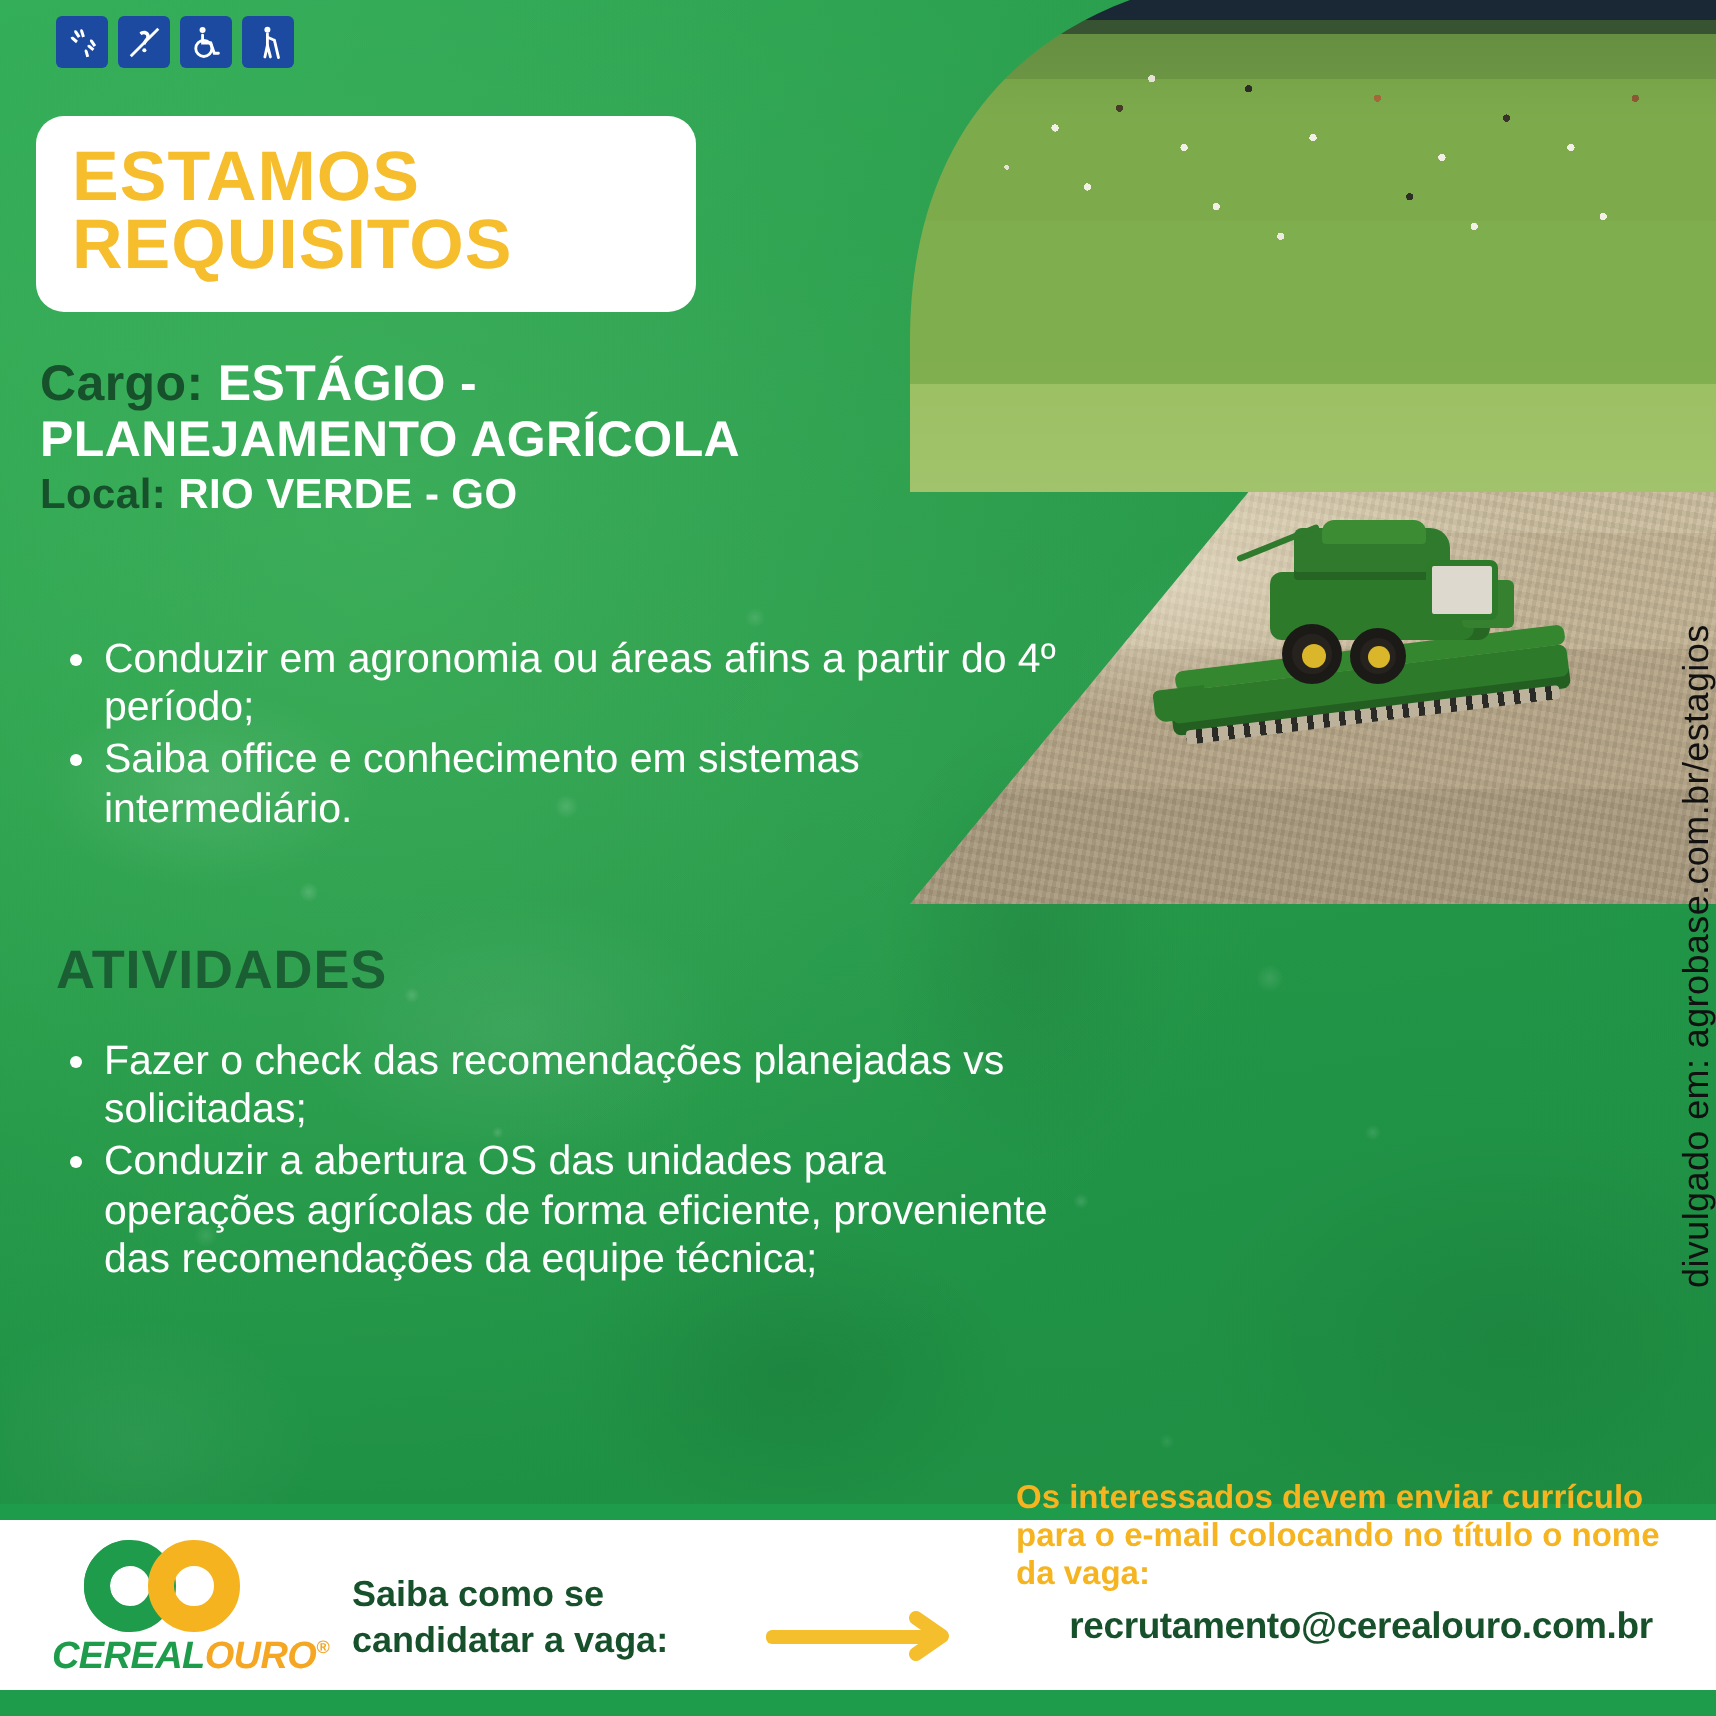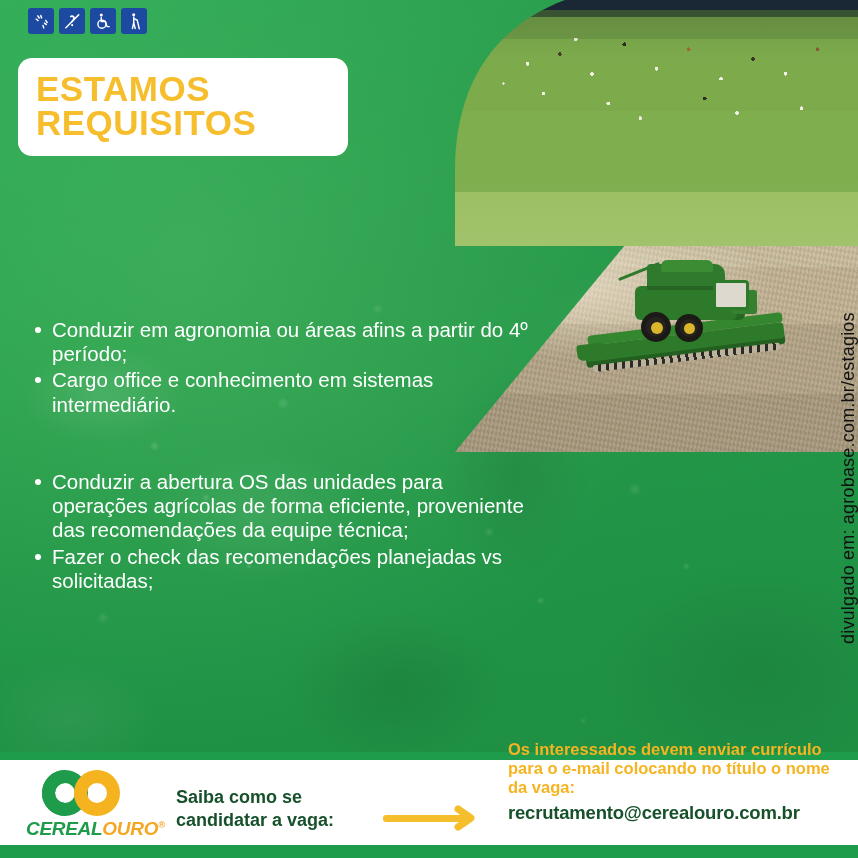--- a/index.html
+++ b/index.html
@@ -195,21 +195,21 @@
 
   
   .f-cta{position:absolute;left:176px;top:786px;width:200px;color:#17512B;font-weight:800;font-size:18px;line-height:1.3;}
   .f-arrow{position:absolute;left:383px;top:805px;width:110px;height:26px;}
   .f-arrow .shaft{position:absolute;left:0;top:10px;width:88px;height:7px;background:#F5BE2C;border-radius:3px;}
   .f-arrow .headsvg{position:absolute;left:70px;top:0;}
 
   
   .f-right{position:absolute;left:508px;top:740px;width:345px;}
   .f-note{color:#F5B420;font-weight:800;font-size:16.5px;line-height:1.16;}
-  .f-email{color:#17512B;font-weight:800;font-size:18.5px;margin-top:5px;letter-spacing:-.2px;}
+  .f-email{color:#17512B;font-weight:800;font-size:18.5px;margin-top:5px;letter-spacing:-.2px;text-align:center;}
 </style>
 </head>
 <body>
 
 <div class="poster">
 
   <div class="bg-leaves"></div>
   <div class="bg-drops"></div>
   <div class="bg-tint"></div>
 
@@ -270,33 +270,42 @@
       </svg>
     </div>
   </div>
 
   <div class="headline-card">
     <div class="headline-l1">ESTAMOS</div>
     <div class="headline-l2">REQUISITOS</div>
   </div>
 
   <div class="meta">
+    <div class="meta-line">
+      <span class="meta-label">Cargo:</span>
+      <span>ESTÁGIO - PLANEJAMENTO AGRÍCOLA</span>
+    </div>
+    <div class="meta-line meta-local">
+      <span class="meta-label">Local:</span>
+      <span>RIO VERDE - GO</span>
+    </div>
   </div>
 
   <div class="sec-req">
     <ul class="bullets">
       <li>Conduzir em agronomia ou áreas afins a partir do 4º período;</li>
-      <li>Cargo office e conhecimento em sistemas intermediário.</li>
+      <li>Saiba office e conhecimento em sistemas intermediário.</li>
     </ul>
   </div>
 
   <div class="sec-ativ">
+    <div class="sec-title">ATIVIDADES</div>
     <ul class="bullets">
+      <li>Fazer o check das recomendações planejadas vs solicitadas;</li>
       <li>Conduzir a abertura OS das unidades para operações agrícolas de forma eficiente, proveniente das recomendações da equipe técnica;</li>
-      <li>Fazer o check das recomendações planejadas vs solicitadas;</li>
     </ul>
   </div>
 
   <div class="vcredit">divulgado em: agrobase.com.br/estagios</div>
 
   <div class="footer-top-strip"></div>
   <div class="footer"></div>
 
   <div class="logo">
     <div class="logo-rings">

